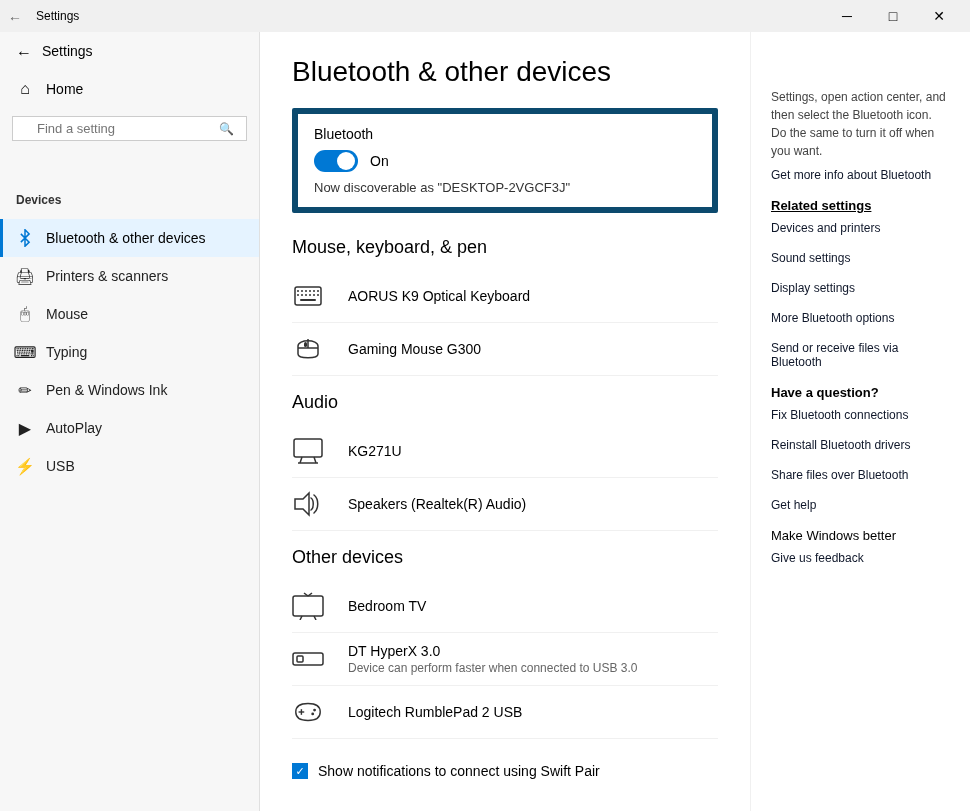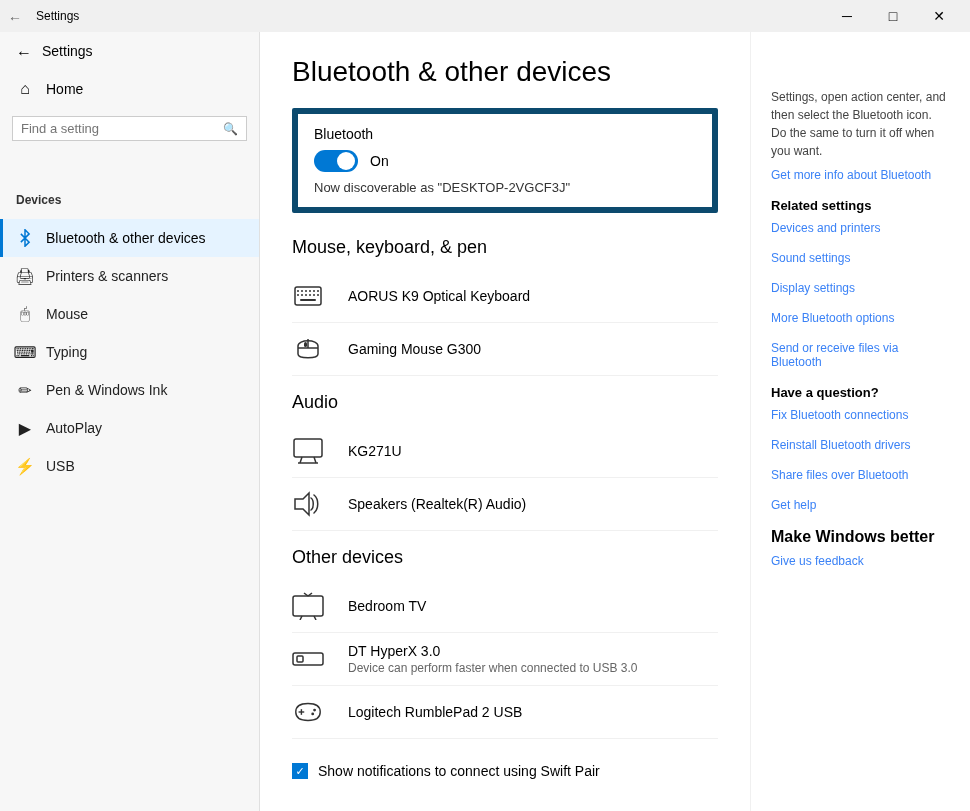--- a/index.html
+++ b/index.html
@@ -78,21 +78,21 @@
       cursor: pointer;
       font-size: 14px;
       color: #000;
     }
     .sidebar-search {
       margin: 8px 12px;
       display: flex;
       align-items: center;
       background: #fff;
       border: 1px solid #ccc;
-      padding: 4px 8px;
+      padding: 4px 24px;
       gap: 6px;
     }
     .sidebar-search input {
       border: none;
       outline: none;
       font-size: 13px;
       flex: 1;
       background: transparent;
       color: #666;
     }
@@ -244,42 +244,43 @@
       overflow-y: auto;
     }
     .right-panel-desc {
       font-size: 12px;
       color: #444;
       line-height: 1.5;
       margin-bottom: 8px;
     }
     .right-panel-link {
       font-size: 12px;
-      color: #3b82f6;
+      color: #0f172a;
       cursor: pointer;
       text-decoration: none;
       display: block;
       margin-bottom: 16px;
     }
     .right-section-title {
       font-size: 13px;
       font-weight: 600;
       color: #000;
       margin-bottom: 8px;
       margin-top: 8px;
+      text-decoration: underline;
     }
     .right-question-title {
       font-size: 13px;
       font-weight: 600;
       color: #000;
       margin-bottom: 8px;
     }
     .make-better-title {
-      font-size: 16px;
-      font-weight: 700;
+      font-size: 13px;
+      font-weight: 400;
       color: #000;
       margin-bottom: 8px;
       margin-top: 16px;
     }
     
     .swift-pair-section {
       margin-top: 24px;
       max-width: 480px;
     }
     .swift-pair-row {

